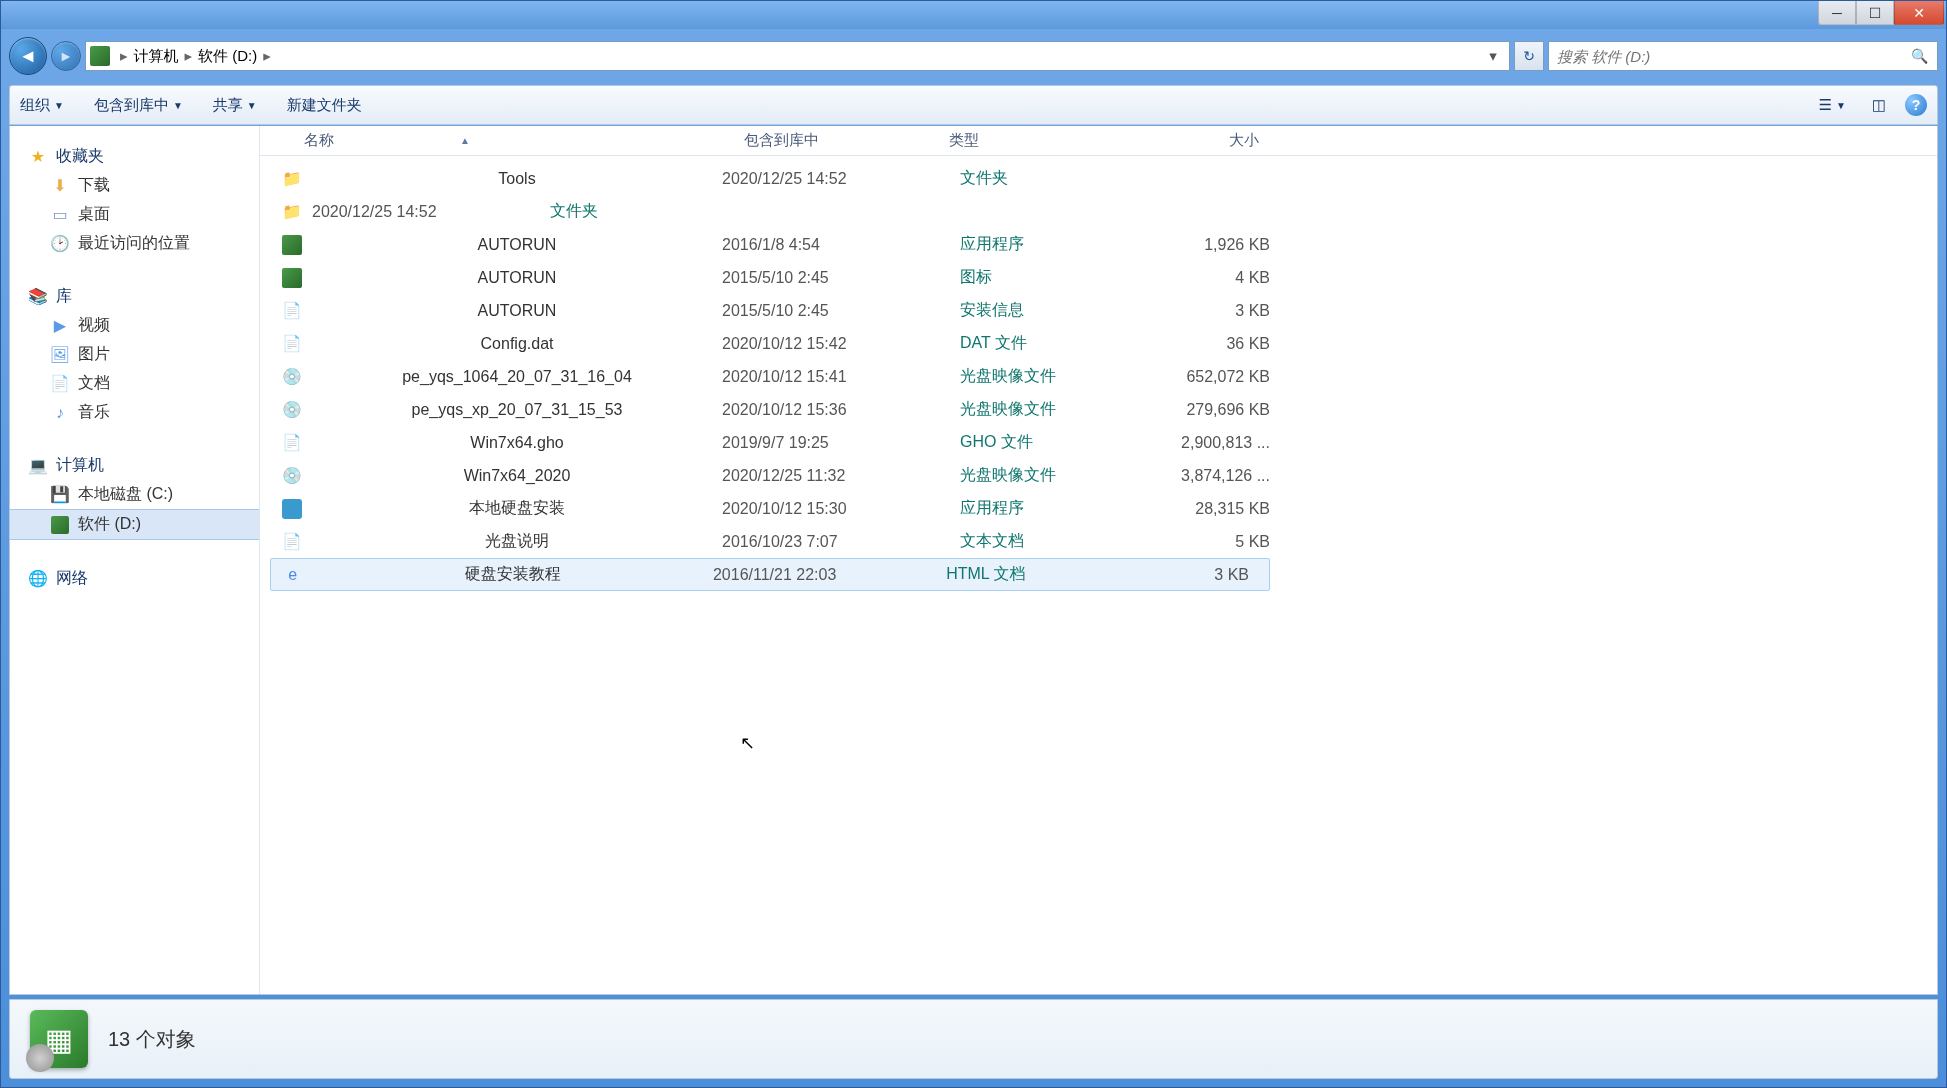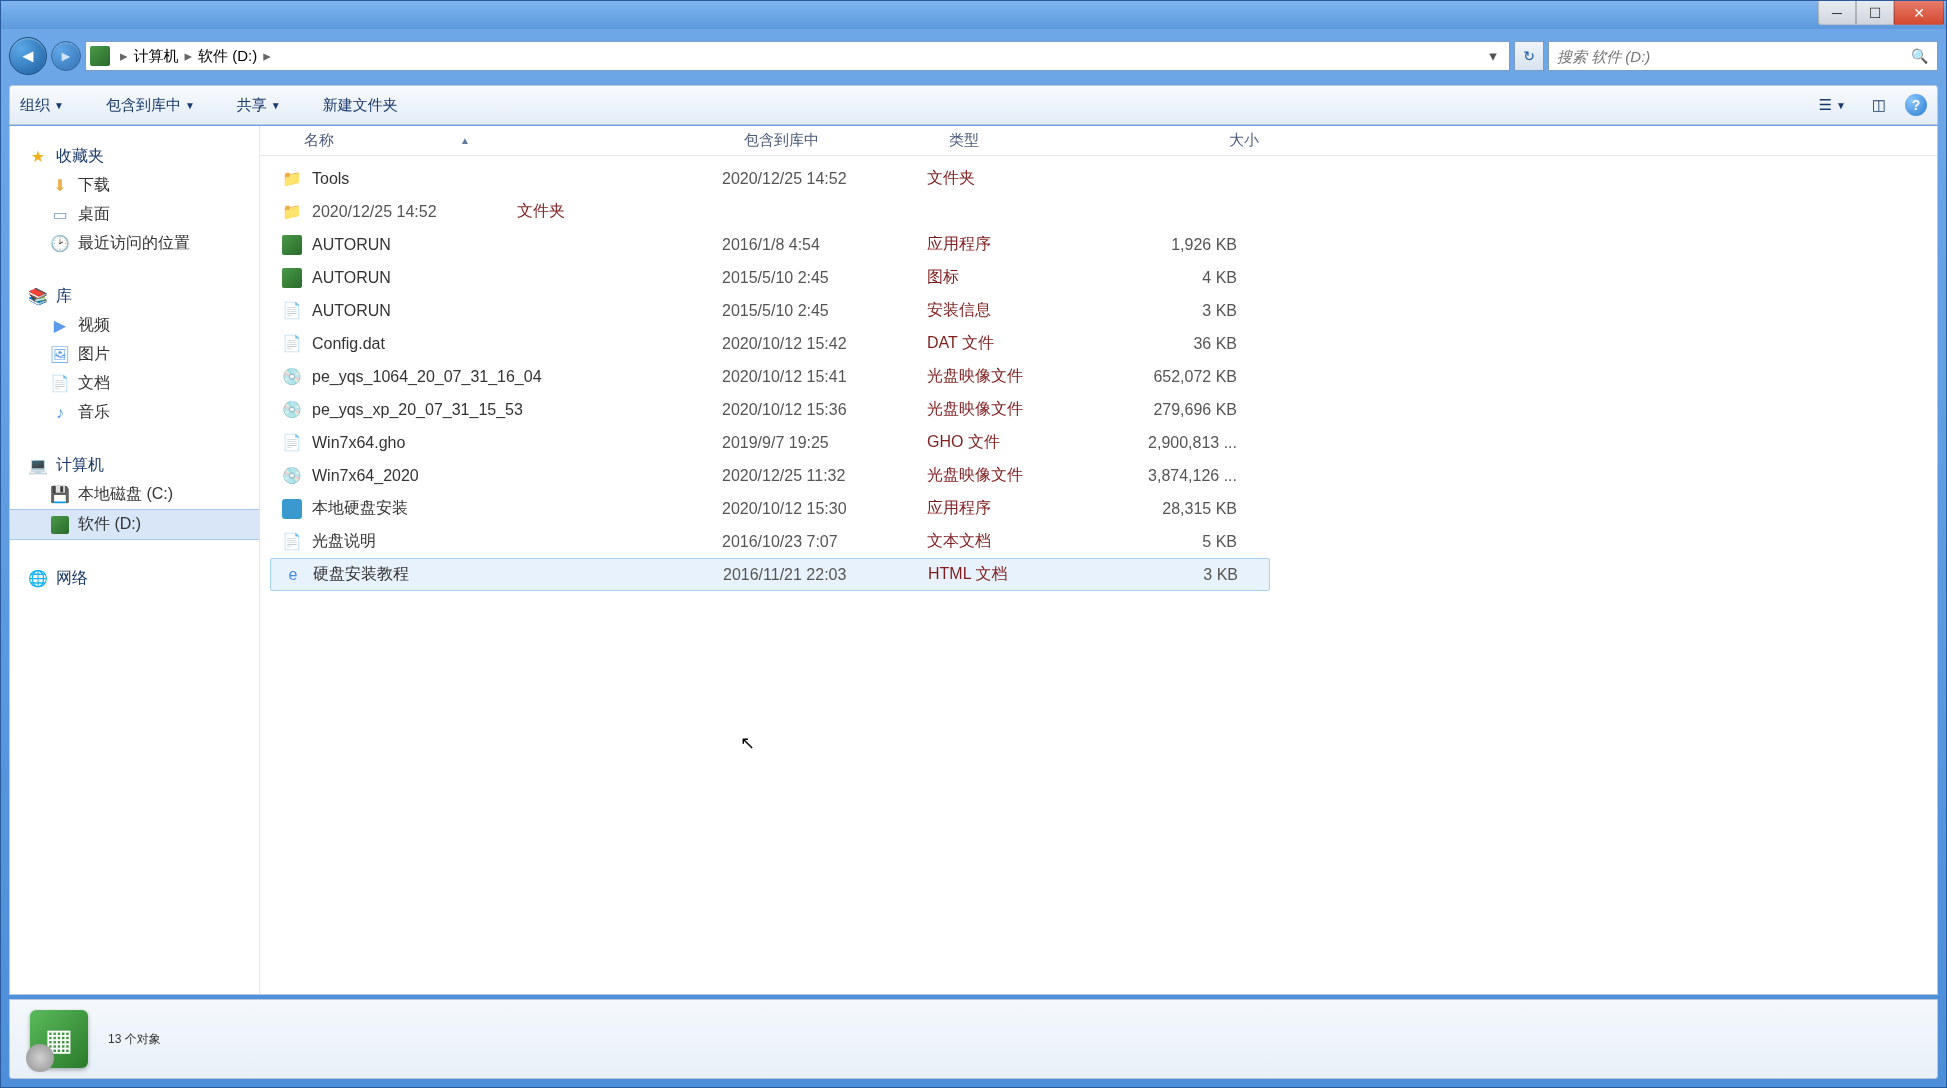--- a/index.html
+++ b/index.html
@@ -19,21 +19,21 @@
 .nav-fwd { width: 30px; height: 30px; font-size: 14px; opacity: 0.7; }
 .breadcrumb { flex: 1; height: 30px; background: #fff; border: 1px solid #7a9cc0; display: flex; align-items: center; padding: 0 4px; font-size: 15px; }
 .bc-icon { width: 20px; height: 20px; margin-right: 4px; background: linear-gradient(135deg,#4a9a4a,#2a6a2a); border-radius: 2px; display:inline-block; }
 .bc-sep { margin: 0 6px; color: #666; }
 .bc-drop { width: 24px; text-align: center; color: #555; }
 .refresh-btn { width: 30px; height: 30px; background: linear-gradient(to bottom,#f0f4fa,#d8e2ee); border: 1px solid #7a9cc0; display:flex; align-items:center; justify-content:center; color:#1a5aa0; font-size:14px; cursor:pointer; }
 .search-box { width: 390px; height: 30px; background: #fff; border: 1px solid #7a9cc0; display: flex; align-items: center; padding: 0 8px; }
 .search-box input { border: none; outline: none; flex: 1; font-size: 15px; font-style: italic; color: #888; }
 .search-icon { color: #5a8ac0; font-size: 14px; }
 
-.toolbar { height: 40px; margin: 6px 8px 0 8px; background: linear-gradient(to bottom, #f8fbff, #e4ecf6); border: 1px solid #b8c8dc; border-radius: 3px 3px 0 0; display: flex; align-items: center; padding: 0 10px; gap: 42px; font-size: 15px; color: #1a3a6a; }
+.toolbar { height: 40px; margin: 6px 8px 0 8px; background: linear-gradient(to bottom, #f8fbff, #e4ecf6); border: 1px solid #b8c8dc; border-radius: 3px 3px 0 0; display: flex; align-items: center; padding: 0 10px; gap: 30px; font-size: 15px; color: #1a3a6a; }
 .tb-item { display: flex; align-items: center; gap: 4px; cursor: pointer; }
 .tb-drop { font-size: 10px; }
 .tb-right { margin-left: auto; display: flex; gap: 12px; align-items: center; }
 .view-btn { display:flex; align-items:center; gap:4px; padding:2px 6px; border:1px solid transparent; cursor:pointer; }
 .help-icon { width:22px; height:22px; border-radius:50%; background:radial-gradient(circle at 30% 30%, #8ac8ff, #2a7ad0); color:#fff; display:flex; align-items:center; justify-content:center; font-size:14px; font-weight:bold; }
 
 .content-area { position: absolute; top: 125px; left: 8px; right: 8px; bottom: 92px; background: #fff; border: 1px solid #b8c8dc; border-top: none; display: flex; }
 
 .sidebar { width: 250px; border-right: 1px solid #e0e6ee; padding: 16px 0; overflow-y: auto; }
 .side-group { margin-bottom: 24px; }
@@ -60,30 +60,30 @@
 .file-list { flex:1; padding: 6px 0; }
 .file-row { height: 33px; display: flex; align-items: center; padding-left: 20px; font-size: 16px; color: #333; cursor: pointer; }
 .file-row.selected { background: #e8f2fd; border: 1px solid #a8d0f0; border-radius:2px; margin: 0 10px 0 10px; padding-left: 10px; width: 1000px; }
 .file-icon { width: 24px; height: 24px; margin-right: 8px; display:inline-flex; align-items:center; justify-content:center; font-size:16px; }
 .fi-folder { color:#e8b050; }
 .fi-file { color:#c0c8d0; }
 .fi-disc { color:#9aaac0; }
 .fi-html { color:#4a8ae0; }
 .fi-blue { background:#3a9ad0; width:20px; height:20px; border-radius:3px; }
 .fi-green { background: linear-gradient(135deg,#4a9a4a,#2a6a2a); border-radius:2px; width:20px; height:20px; }
-.f-name { width: 410px; }
+.f-name { width: 410px; text-align: center; }
 .file-row.selected .f-name { width: 410px; font-family: Liberation Mono, monospace; }
 .f-date { width: 205px; color:#555; }
-.f-type { width: 200px; color:#7f1d1d; }
+.f-type { width: 200px; color:#0f766e;margin-left:33px; }
 .f-size { width: 130px; text-align:right; padding-right:20px; color:#555; }
 
 .status-bar { position: absolute; bottom: 8px; left: 8px; right: 8px; height: 80px; background: linear-gradient(to bottom, #f4f8fc, #e8f0f8); border: 1px solid #b8c8dc; border-radius: 0 0 3px 3px; display: flex; align-items: center; padding: 0 20px; gap: 20px; }
 .status-icon { width: 58px; height: 58px; background: linear-gradient(135deg,#5aba5a,#2a7a2a); border-radius: 6px; display:flex; align-items:center; justify-content:center; color:#fff; font-size:30px; box-shadow: 0 2px 4px rgba(0,0,0,0.3); position:relative; }
 .status-icon::after { content:""; position:absolute; bottom:-4px; left:-4px; width:28px; height:28px; background:radial-gradient(circle,#d0d0d0,#909090); border-radius:50%; }
-.status-text { font-size: 12px; color: #333; }
+.status-text { font-size: 20px; color: #333; }
 
 .cursor { position:absolute; left: 740px; top: 732px; font-size:18px; color:#000; pointer-events:none; }
 </style>
 </head>
 <body>
 
 <div class="window-frame">
 
   <div class="titlebar">
     <div class="win-controls">

